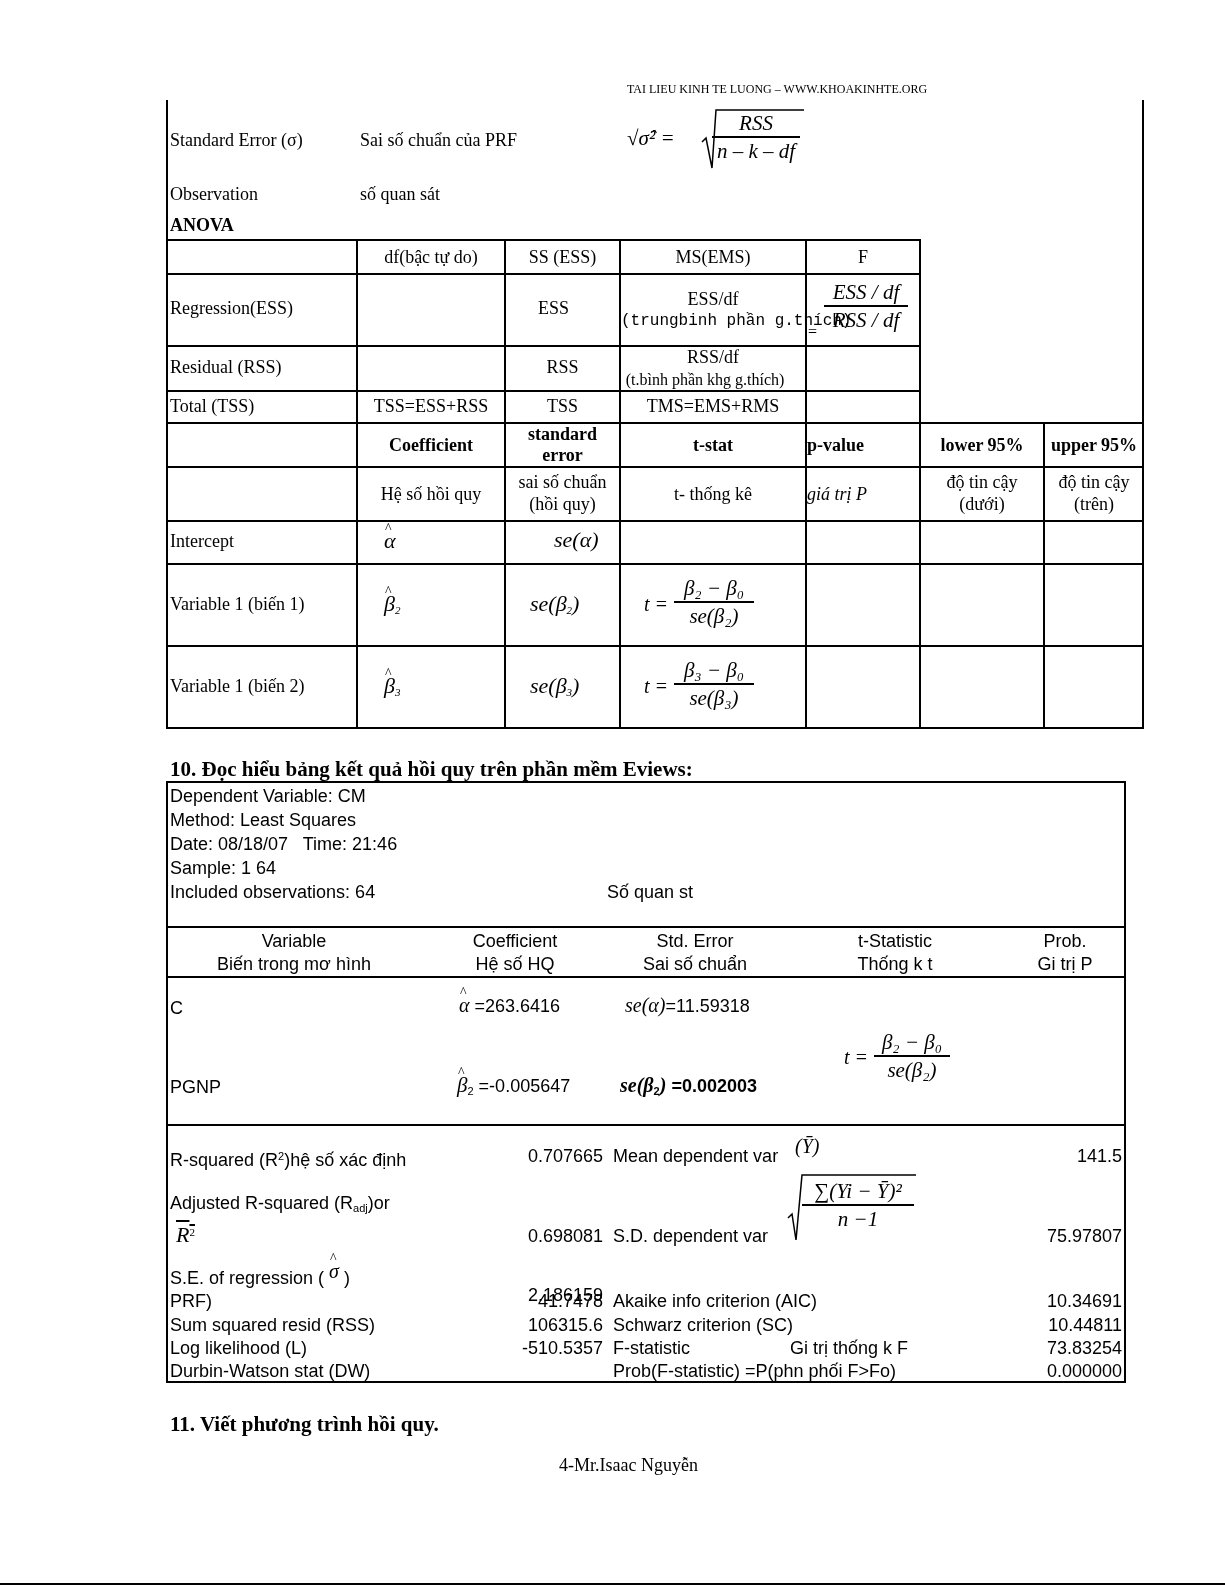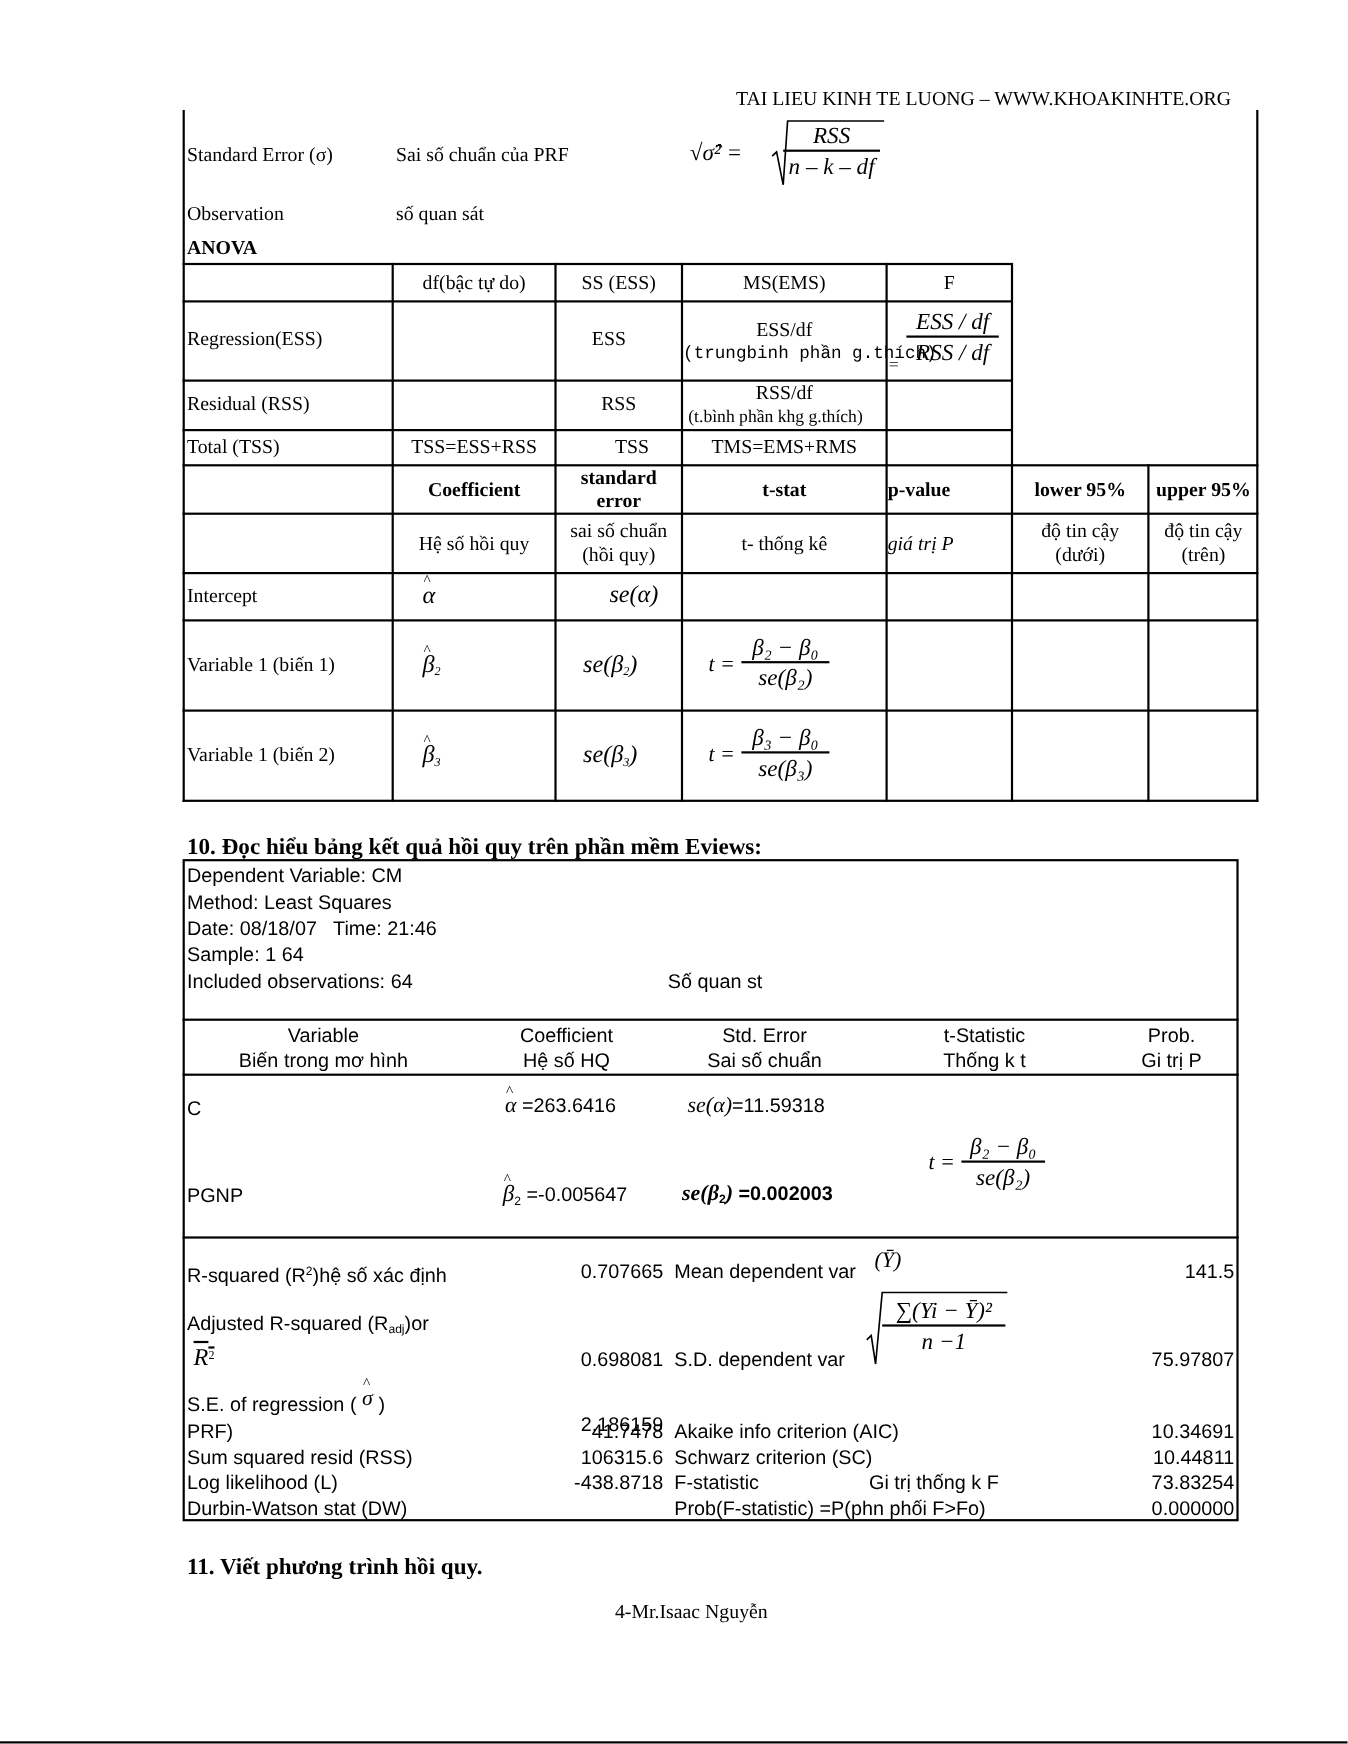--- a/index.html
+++ b/index.html
@@ -21,21 +21,21 @@
   .hat { position:relative; display:inline-block; }
   .hat::before { content:"^"; position:absolute; top:-12px; left:1px; font-size:14px; font-style:normal; }
   sub { font-size:11px; vertical-align:-3px; }
   sup { font-size:11px; vertical-align:6px; }
   .ev { position:absolute; font-size:18px; white-space:nowrap; line-height:22px; font-family:"Liberation Sans", "DejaVu Sans", sans-serif; }
   .r { text-align:right; }
 </style>
 </head>
 <body>
 
-<div class="t serif" style="left:627px; top:79px; font-size:18px;margin-left:42px;">TAI LIEU KINH TE LUONG – WWW.KHOAKINHTE.ORG</div>
+<div class="t serif" style="left:627px; top:79px; font-size:12px;">TAI LIEU KINH TE LUONG – WWW.KHOAKINHTE.ORG</div>
 
 <div class="vline" style="left:166px; top:100px; height:629px;"></div>
 <div class="vline" style="left:1142px; top:100px; height:629px;"></div>
 
 <div class="t" style="left:170px; top:130px;">Standard Error (σ)</div>
 <div class="t" style="left:360px; top:130px;">Sai số chuẩn của PRF</div>
 <div class="t math" style="left:627px; top:128px; font-size:21px;">√σ̂² =</div>
 <div class="abs" style="left:700px; top:108px; width:104px; height:62px;">
   <svg width="104" height="62">
       <polyline points="2,34 6,30 12,60 16,2 104,2" fill="none" stroke="#000" stroke-width="1.5"></polyline>
@@ -78,21 +78,21 @@
   <span class="den">RSS / df</span>
 </div>
 
 <div class="t" style="left:170px; top:357px;">Residual (RSS)</div>
 <div class="t c" style="left:506px; width:113px; top:357px;">RSS</div>
 <div class="t c" style="left:621px; width:184px; top:347px;">RSS/df</div>
 <div class="t c small" style="left:621px; width:168px; top:370px;">(t.bình phần khg g.thích)</div>
 
 <div class="t" style="left:170px; top:396px;">Total (TSS)</div>
 <div class="t c" style="left:358px; width:146px; top:396px;">TSS=ESS+RSS</div>
-<div class="t c" style="left:506px; width:113px; top:396px;padding-left:12px;">TSS</div>
+<div class="t c" style="left:506px; width:113px; top:396px;">TSS</div>
 <div class="t c" style="left:621px; width:184px; top:396px;">TMS=EMS+RMS</div>
 
 <div class="hline" style="left:166px; top:422px; width:978px;"></div>
 <div class="hline" style="left:166px; top:466px; width:978px;"></div>
 <div class="hline" style="left:166px; top:520px; width:978px;"></div>
 <div class="hline" style="left:166px; top:563px; width:978px;"></div>
 <div class="hline" style="left:166px; top:645px; width:978px;"></div>
 <div class="hline" style="left:166px; top:727px; width:978px;"></div>
 <div class="vline" style="left:356px; top:422px; height:307px;"></div>
 <div class="vline" style="left:504px; top:422px; height:307px;"></div>
@@ -190,21 +190,21 @@
 <div class="ev r" style="left:480px; width:123px; top:1225px;">0.698081</div>
 
 <div class="ev" style="left:170px; top:1266px;"><span>S.E. of regression (</span> <span class="math hat" style="font-size:20px; position:relative; top:-6px;">σ</span> <span>)</span></div>
 <div class="ev" style="left:170px; top:1290px;">PRF)</div>
 <div class="ev r" style="left:480px; width:123px; top:1290px;">41.7478</div>
 
 <div class="ev" style="left:170px; top:1314px;">Sum squared resid (RSS)</div>
 <div class="ev r" style="left:480px; width:123px; top:1314px;">106315.6</div>
 
 <div class="ev" style="left:170px; top:1337px;">Log likelihood (L)</div>
-<div class="ev r" style="left:480px; width:123px; top:1337px;">-438.8718</div>
+<div class="ev r" style="left:480px; width:123px; top:1337px;">-510.5357</div>
 
 <div class="ev" style="left:170px; top:1360px;">Durbin-Watson stat (DW)</div>
 <div class="ev r" style="left:480px; width:123px; top:1284px;">2.186159</div>
 
 <div class="ev" style="left:613px; top:1145px;">Mean dependent var</div>
 <div class="t math" style="left:795px; top:1136px; font-size:20px;">(Ȳ)</div>
 <div class="ev r" style="left:1000px; width:122px; top:1145px;">141.5</div>
 
 <div class="ev" style="left:613px; top:1225px;">S.D. dependent var</div>
 <div class="abs" style="left:786px; top:1172px; width:130px; height:70px;">

